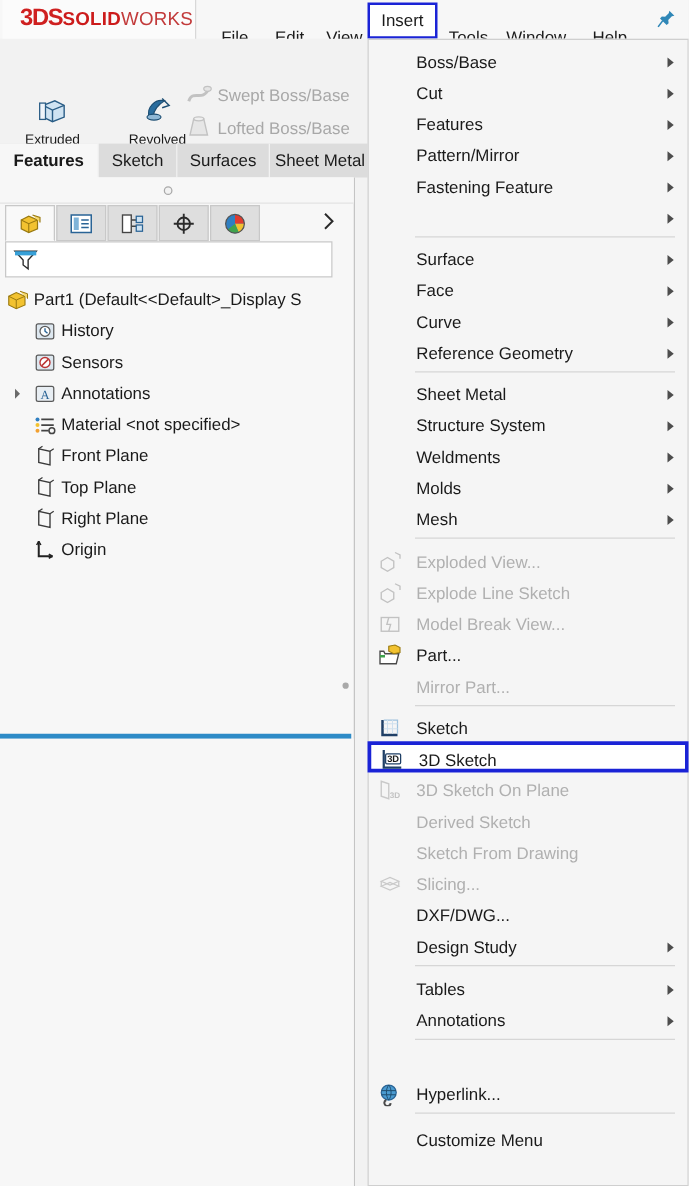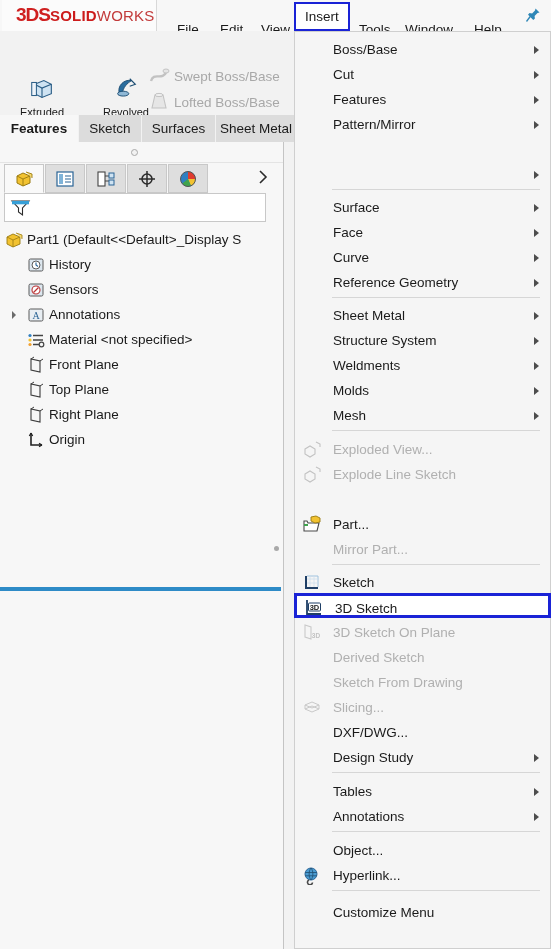--- a/index.html
+++ b/index.html
@@ -316,20 +316,24 @@
         <i class="arrow"></i>
       </div>
     <div class="mi" style="top:55px">
         <span class="mlabel">Features</span>
         <i class="arrow"></i>
       </div>
     <div class="mi" style="top:80px">
         <span class="mlabel">Pattern/Mirror</span>
         <i class="arrow"></i>
       </div>
+    <div class="mi" style="top:105px">
+        <span class="mlabel">Fastening Feature</span>
+        <i class="arrow"></i>
+      </div>
     <div class="mi" style="top:130px">
         <i class="arrow"></i>
       </div>
     <div class="msep" style="top:157px"></div>
 
     <div class="mi" style="top:163px">
         <span class="mlabel">Surface</span>
         <i class="arrow"></i>
       </div>
     <div class="mi" style="top:188px">
@@ -374,20 +378,27 @@
         <path d="M14 2 L18 4 L18 7" fill="none" stroke="#c2c2c2" stroke-width="1.1"></path>
       </svg>
       <span class="mlabel">Exploded View...</span>
     </div>
     <div class="mi disabled" style="top:430px">
       <svg class="micon" viewBox="0 0 20 19">
         <path d="M3 9 L8 6 L13 9 L13 14 L8 17 L3 14 Z" fill="none" stroke="#c2c2c2" stroke-width="1.1"></path>
         <path d="M14 2 L18 4 L18 7" fill="none" stroke="#c2c2c2" stroke-width="1.1"></path>
       </svg>
       <span class="mlabel">Explode Line Sketch</span>
+    </div>
+    <div class="mi disabled" style="top:455px">
+      <svg class="micon" viewBox="0 0 20 19">
+        <rect x="3" y="4" width="14" height="11" fill="none" stroke="#c2c2c2" stroke-width="1.1"></rect>
+        <path d="M9 4 L7.5 9.5 L10.5 9.5 L9 15" fill="none" stroke="#c2c2c2" stroke-width="1.1"></path>
+      </svg>
+      <span class="mlabel">Model Break View...</span>
     </div>
     <div class="mi" style="top:480px">
       <svg class="micon" viewBox="0 0 20 19">
         <path d="M2 6 L2 16 L15 16 L17 8 L6 8 L5 6 Z" fill="#fff" stroke="#4a4a4a" stroke-width="1.1"></path>
         <path d="M9 2 L14 1 L18 3 L18 7 L13 8 L9 6 Z" fill="#f2c230" stroke="#9a7a10" stroke-width=".9"></path>
         <path d="M2 10 L6 10" stroke="#3fa34d" stroke-width="2"></path>
       </svg>
       <span class="mlabel">Part...</span>
     </div>
     <div class="mi disabled" style="top:505px">
@@ -446,23 +457,20 @@
     <div class="mi" style="top:747px">
       <span class="mlabel">Tables</span>
         <i class="arrow"></i>
     </div>
     <div class="mi" style="top:772px">
       <span class="mlabel">Annotations</span>
         <i class="arrow"></i>
     </div>
     <div class="msep" style="top:799px"></div>
 
-    <div class="mi" style="top:806px">
-      <span class="mlabel">Object...</span>
-    </div>
     <div class="mi" style="top:831px">
       <svg class="micon" viewBox="0 0 20 19">
         <circle cx="9" cy="8" r="6" fill="#4a9bd1" stroke="#2a6496" stroke-width="1"></circle>
         <path d="M3.2 6.5 H14.8 M3.2 9.8 H14.8 M9 2 C6.5 5, 6.5 11, 9 14 M9 2 C11.5 5, 11.5 11, 9 14" fill="none" stroke="#1f4e70" stroke-width=".8"></path>
         <path d="M7 14 a2.5 2.5 0 1 0 3.5 2.5" fill="none" stroke="#4a4a4a" stroke-width="1.6"></path>
       </svg>
       <span class="mlabel">Hyperlink...</span>
     </div>
     <div class="msep" style="top:858px"></div>
 

